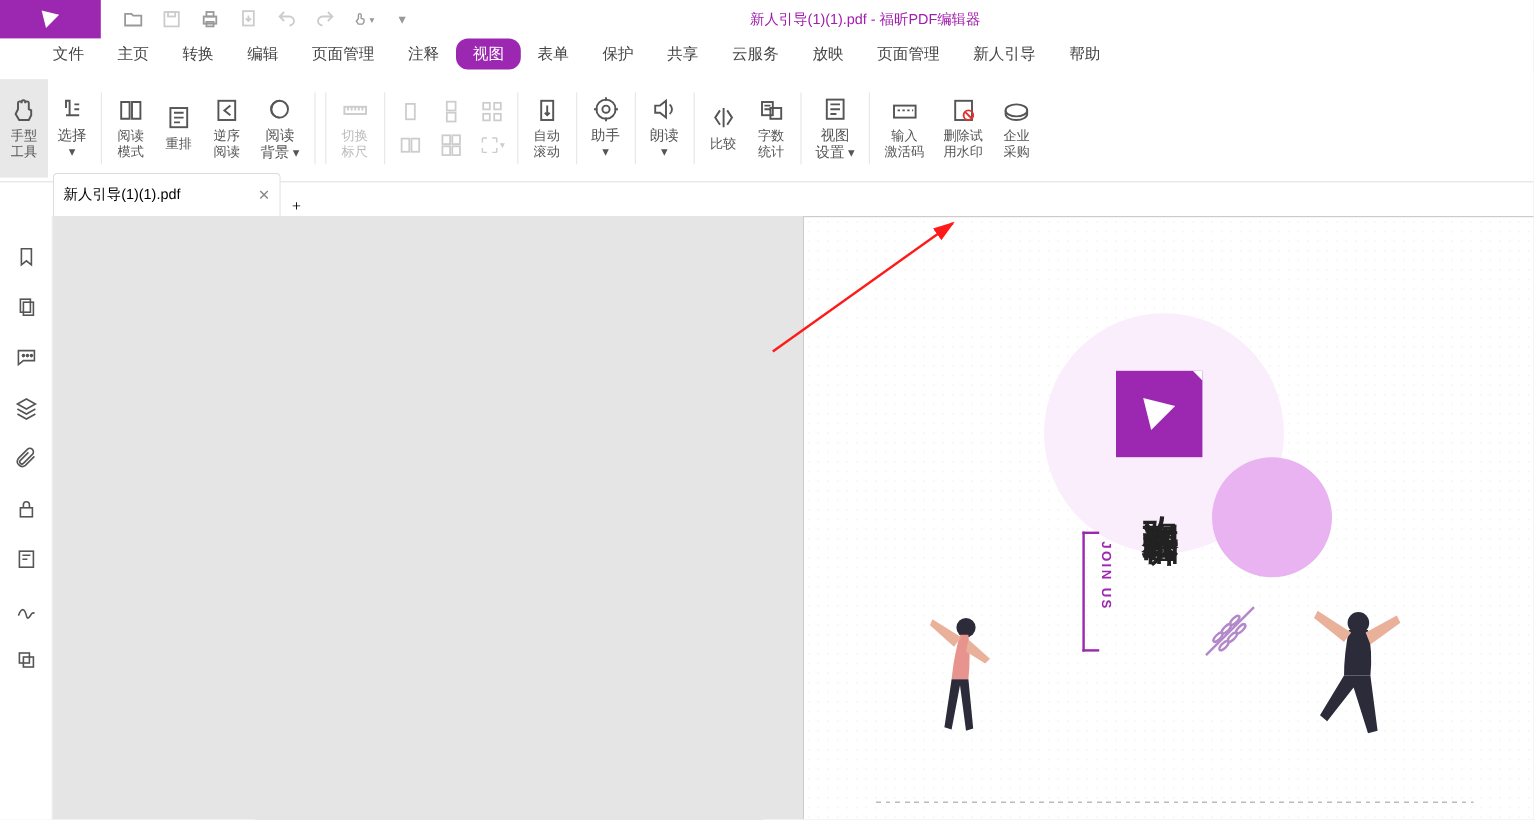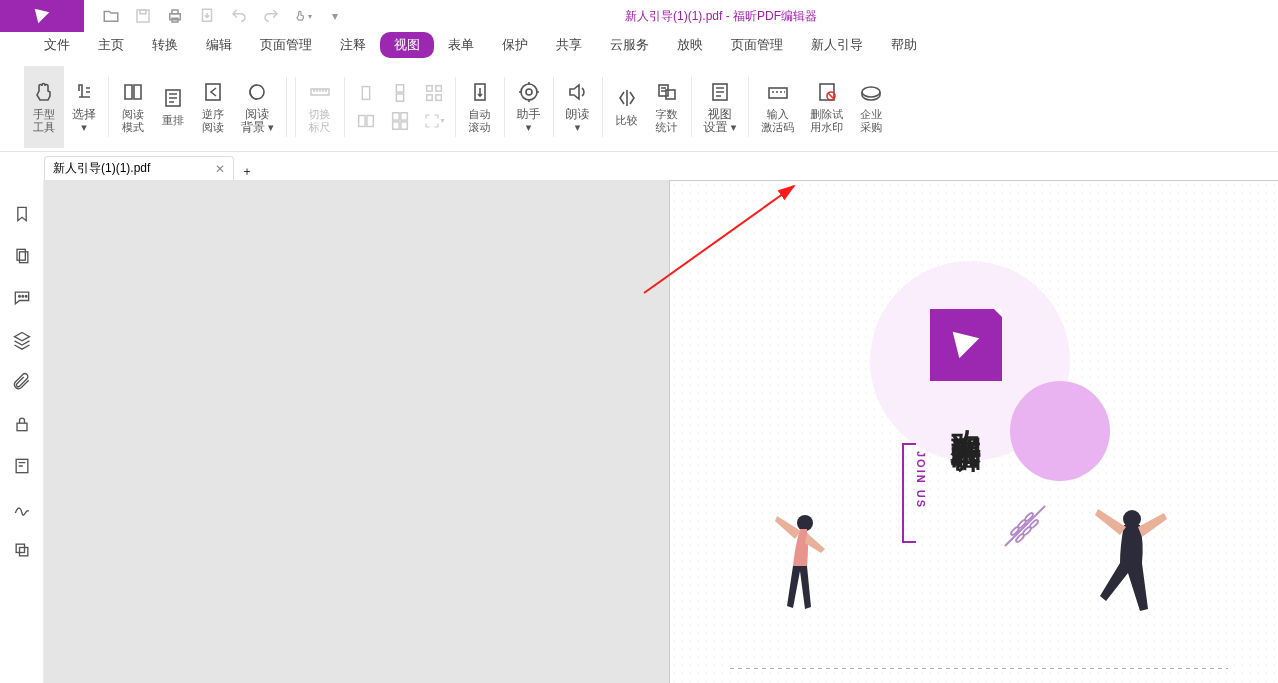--- a/index.html
+++ b/index.html
@@ -12,36 +12,36 @@
 .qat { display: flex; align-items: center; gap: 14px; padding-left: 18px; }
 .qat-ico { width: 18px; height: 18px; display: flex; align-items: center; justify-content: center; color: #888; }
 .title-text { flex: 1; text-align: center; color: #a21caf; font-size: 12px; padding-right: 180px; }
 
 
 .menubar { height: 30px; display: flex; align-items: flex-start; gap: 0; padding-left: 30px; }
 .menuitem { padding: 4px 14px; color: #444; font-size: 13px; border-radius: 10px; cursor: pointer; }
 .menuitem.on { background: #9c27b0; color: #fff; }
 
 
-.ribbon { height: 90px; border-bottom: 1px solid #e4e4e4; display: flex; align-items: center; padding-left: 24px; background: #fff; }
+.ribbon { height: 90px; border-bottom: 1px solid #e4e4e4; display: flex; align-items: center; padding-left: 0; background: #fff; }
 .rbtn { display: flex; flex-direction: column; align-items: center; justify-content: center; padding: 4px 8px; height: 82px; min-width: 38px; cursor: pointer; }
 .rbtn.dim { color: #bbb; }
 .rbtn.sel { background: #e8e8e8; }
 .rico { width: 24px; height: 24px; display:flex; align-items:center; justify-content:center; color:#555; }
 .rbtn.dim .rico { color: #ccc; }
 .rlbl { font-size: 11px; color: #555; text-align: center; line-height: 13px; margin-top: 4px; }
 .rbtn.dim .rlbl { color: #bbb; }
 .sep { width: 1px; height: 60px; background: #e8e8e8; margin: 0 4px; }
 .smallcol { display:flex; flex-direction:column; gap:6px; padding:0 6px; height:82px; justify-content:center; }
 .smallcol .rico { width:22px; height:22px; color:#ccc;}
 
 
 .tabstrip { height: 28px; display:flex; align-items:flex-end; }
 .spacer44 { width:44px; height:100%; }
-.doctab { height:24px; min-width:190px; background:#fff; border:1px solid #ddd; border-bottom:none; border-radius:4px 4px 0 0; display:flex; align-items:center; padding:0 8px; justify-content:space-between; }
+.doctab { height:36px; min-width:190px; background:#fff; border:1px solid #ddd; border-bottom:none; border-radius:4px 4px 0 0; display:flex; align-items:center; padding:0 8px; justify-content:space-between; }
 .doctab .close { color:#888; }
 .addtab { width:26px; display:flex; align-items:center; justify-content:center; cursor:pointer; }
 
 
 .workspace { display:flex; height: calc(683px - 32px - 30px - 90px - 28px); }
 .sidebar { width:44px; background:#fff; border-right:1px solid #eee; display:flex; flex-direction:column; align-items:center; gap:22px; padding-top:24px; }
 .sidebar .sico { width:20px; height:20px; color:#555; }
 .canvas { flex:1; background:#e5e5e5; position:relative; overflow:hidden; }
 .page { position:absolute; left:625px; top:0; width:620px; height:520px; background:#fff; border:1px solid #ccc; }
 

